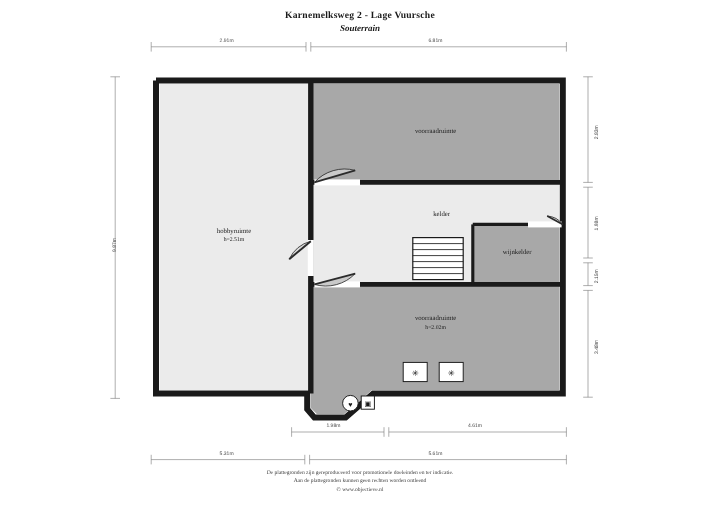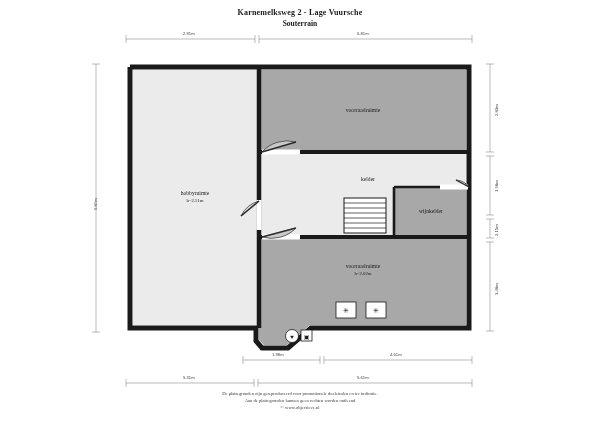--- a/index.html
+++ b/index.html
@@ -10,21 +10,21 @@
     color:#1a1a1a;
     overflow:hidden;
     position:relative;
   }
   .title{
     position:absolute;top:8px;left:0;width:100%;
     text-align:center;font-size:8px;font-weight:bold;letter-spacing:.2px;
   }
   .subtitle{
     position:absolute;top:19px;left:0;width:100%;
-    text-align:center;font-size:7.5px;font-weight:bold;
+    text-align:center;font-size:7.5px;font-weight:bold;font-style:italic;
   }
   .plan{position:absolute;left:0;top:0;width:600px;height:424px;}
   .footer{
     position:absolute;left:0;width:100%;text-align:center;
     font-size:4.6px;color:#3b3b3b;line-height:7px;
   }
   .f1{top:390px;}
   .f2{top:397px;}
   .f3{top:404px;}
   .roomlabel{

